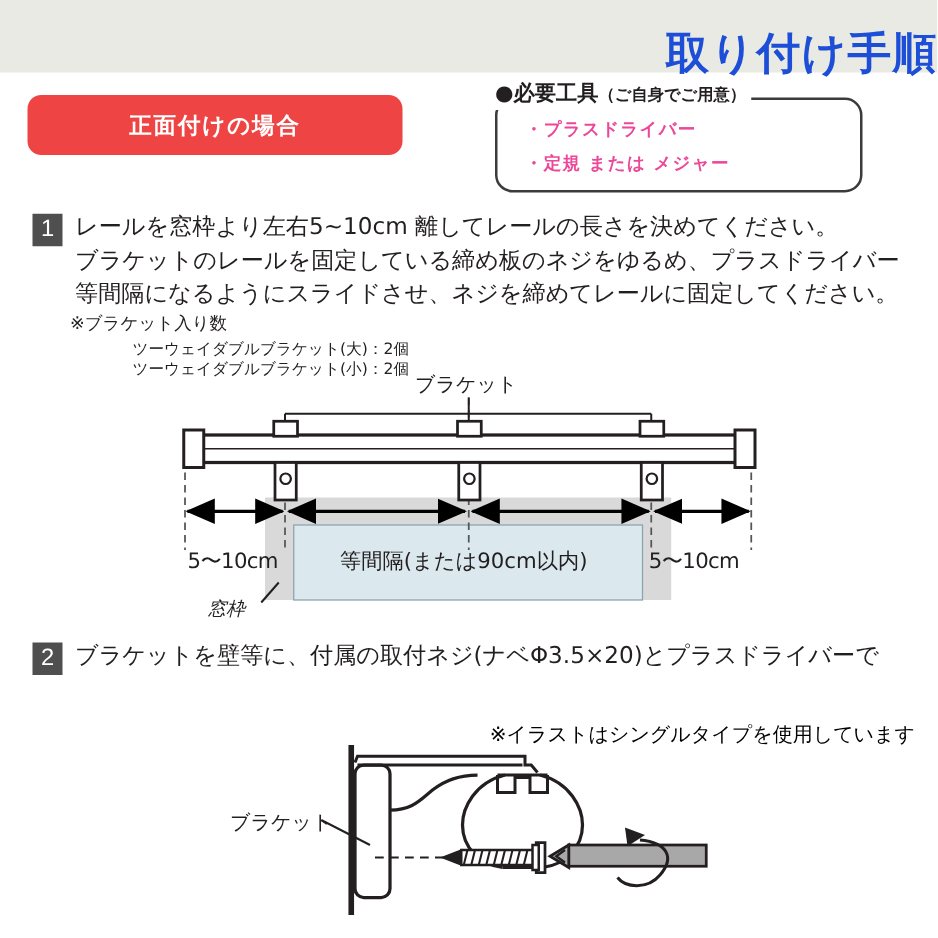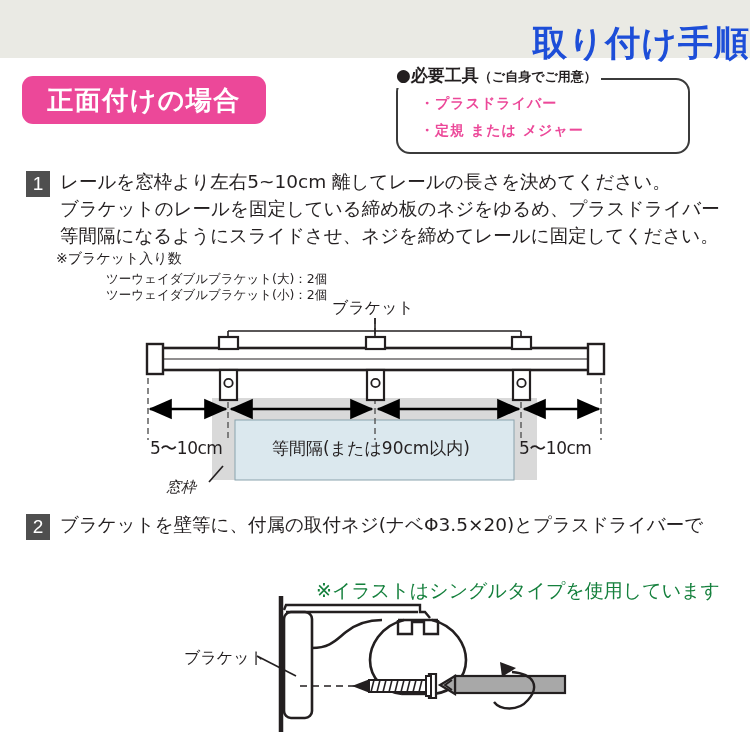--- a/index.html
+++ b/index.html
@@ -34,26 +34,26 @@
     letter-spacing: 1px;
     color: #1d4ed8;
     line-height: 54px;
   }
 
   
   #section-pill {
     position: absolute;
     left: 22px;
     top: 76px;
-    width: 244px;
+    width: 300px;
     height: 48px;
-    background: #ec4899;
+    background: #ef4444;
     border-radius: 11px;
     color: #ffffff;
-    font-size: 26px;
+    font-size: 18px;
     font-weight: 700;
     letter-spacing: 1.5px;
     display: flex;
     align-items: center;
     justify-content: center;
   }
 
   
   #tools-box {
     position: absolute;
@@ -142,24 +142,24 @@
     color: #231f20;
     white-space: nowrap;
     margin-left: 28px;
   }
   #note-item-0 { top: 271px; }
   #note-item-1 { top: 287px; }
 
   
   #step-2-footnote {
     position: absolute;
-    right: 30px;
+    right: 18px;
     top: 578px;
-    font-size: 19px;
-    color: #15803d;
+    font-size: 16px;
+    color: #000000;
     white-space: nowrap;
     text-align: right;
   }
 
   
   svg.layer {
     position: absolute;
     left: 0; top: 0;
     width: 750px;
     height: 750px;

